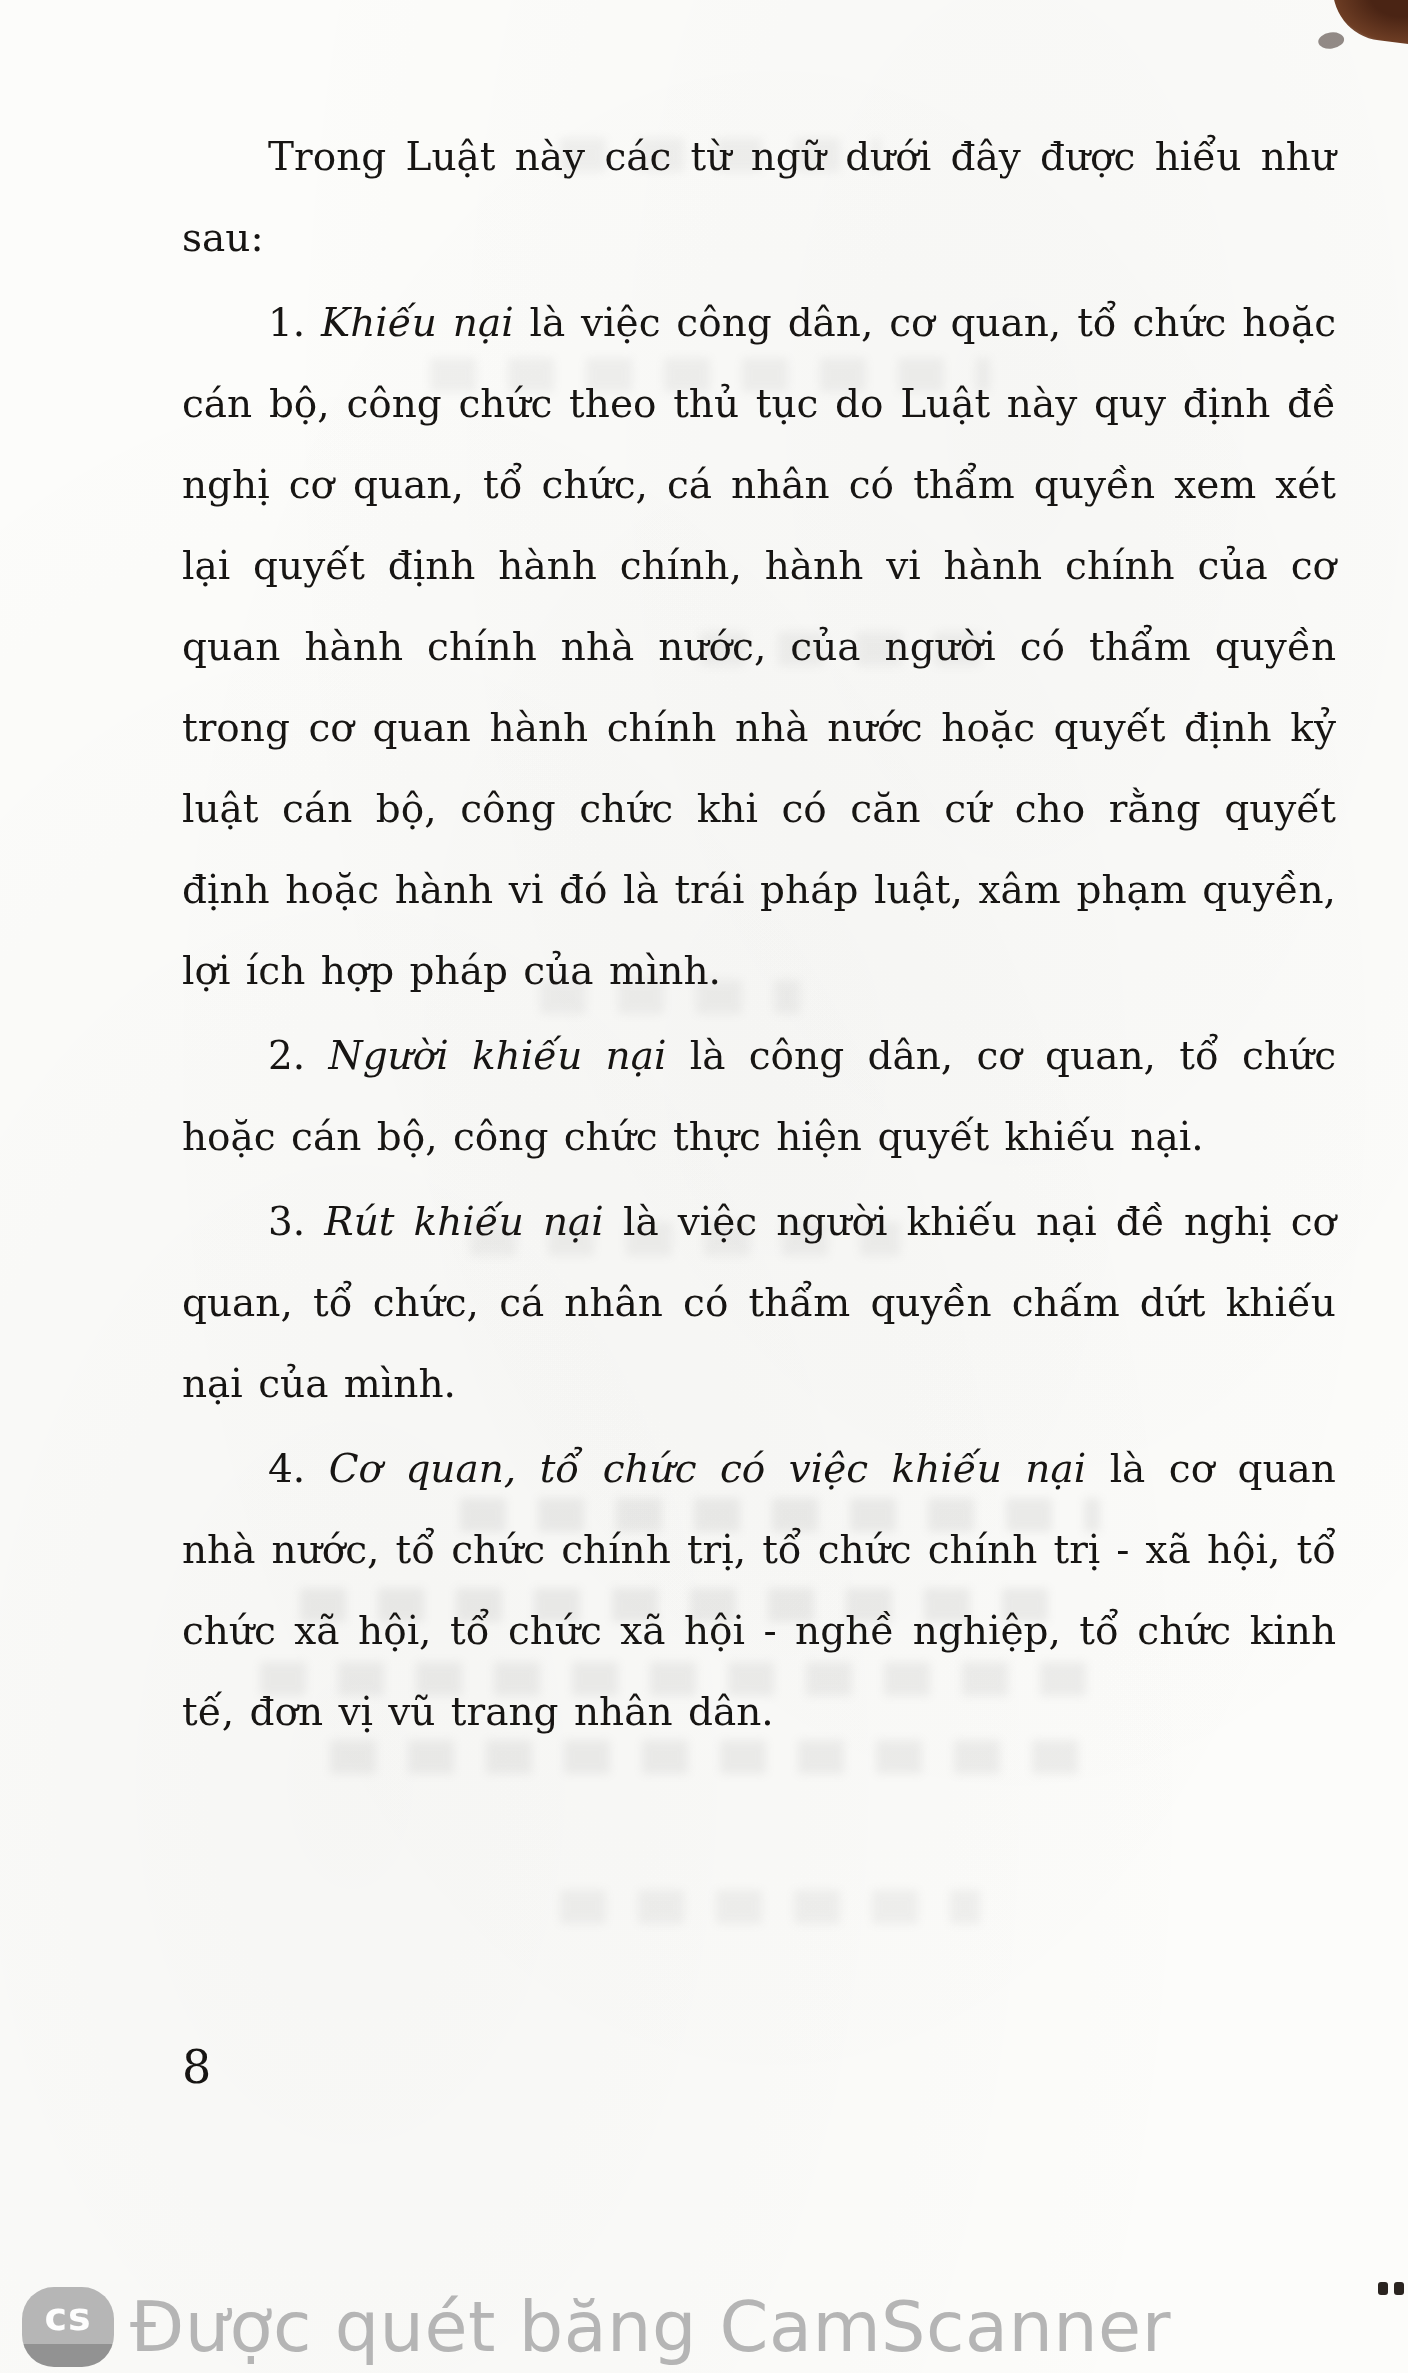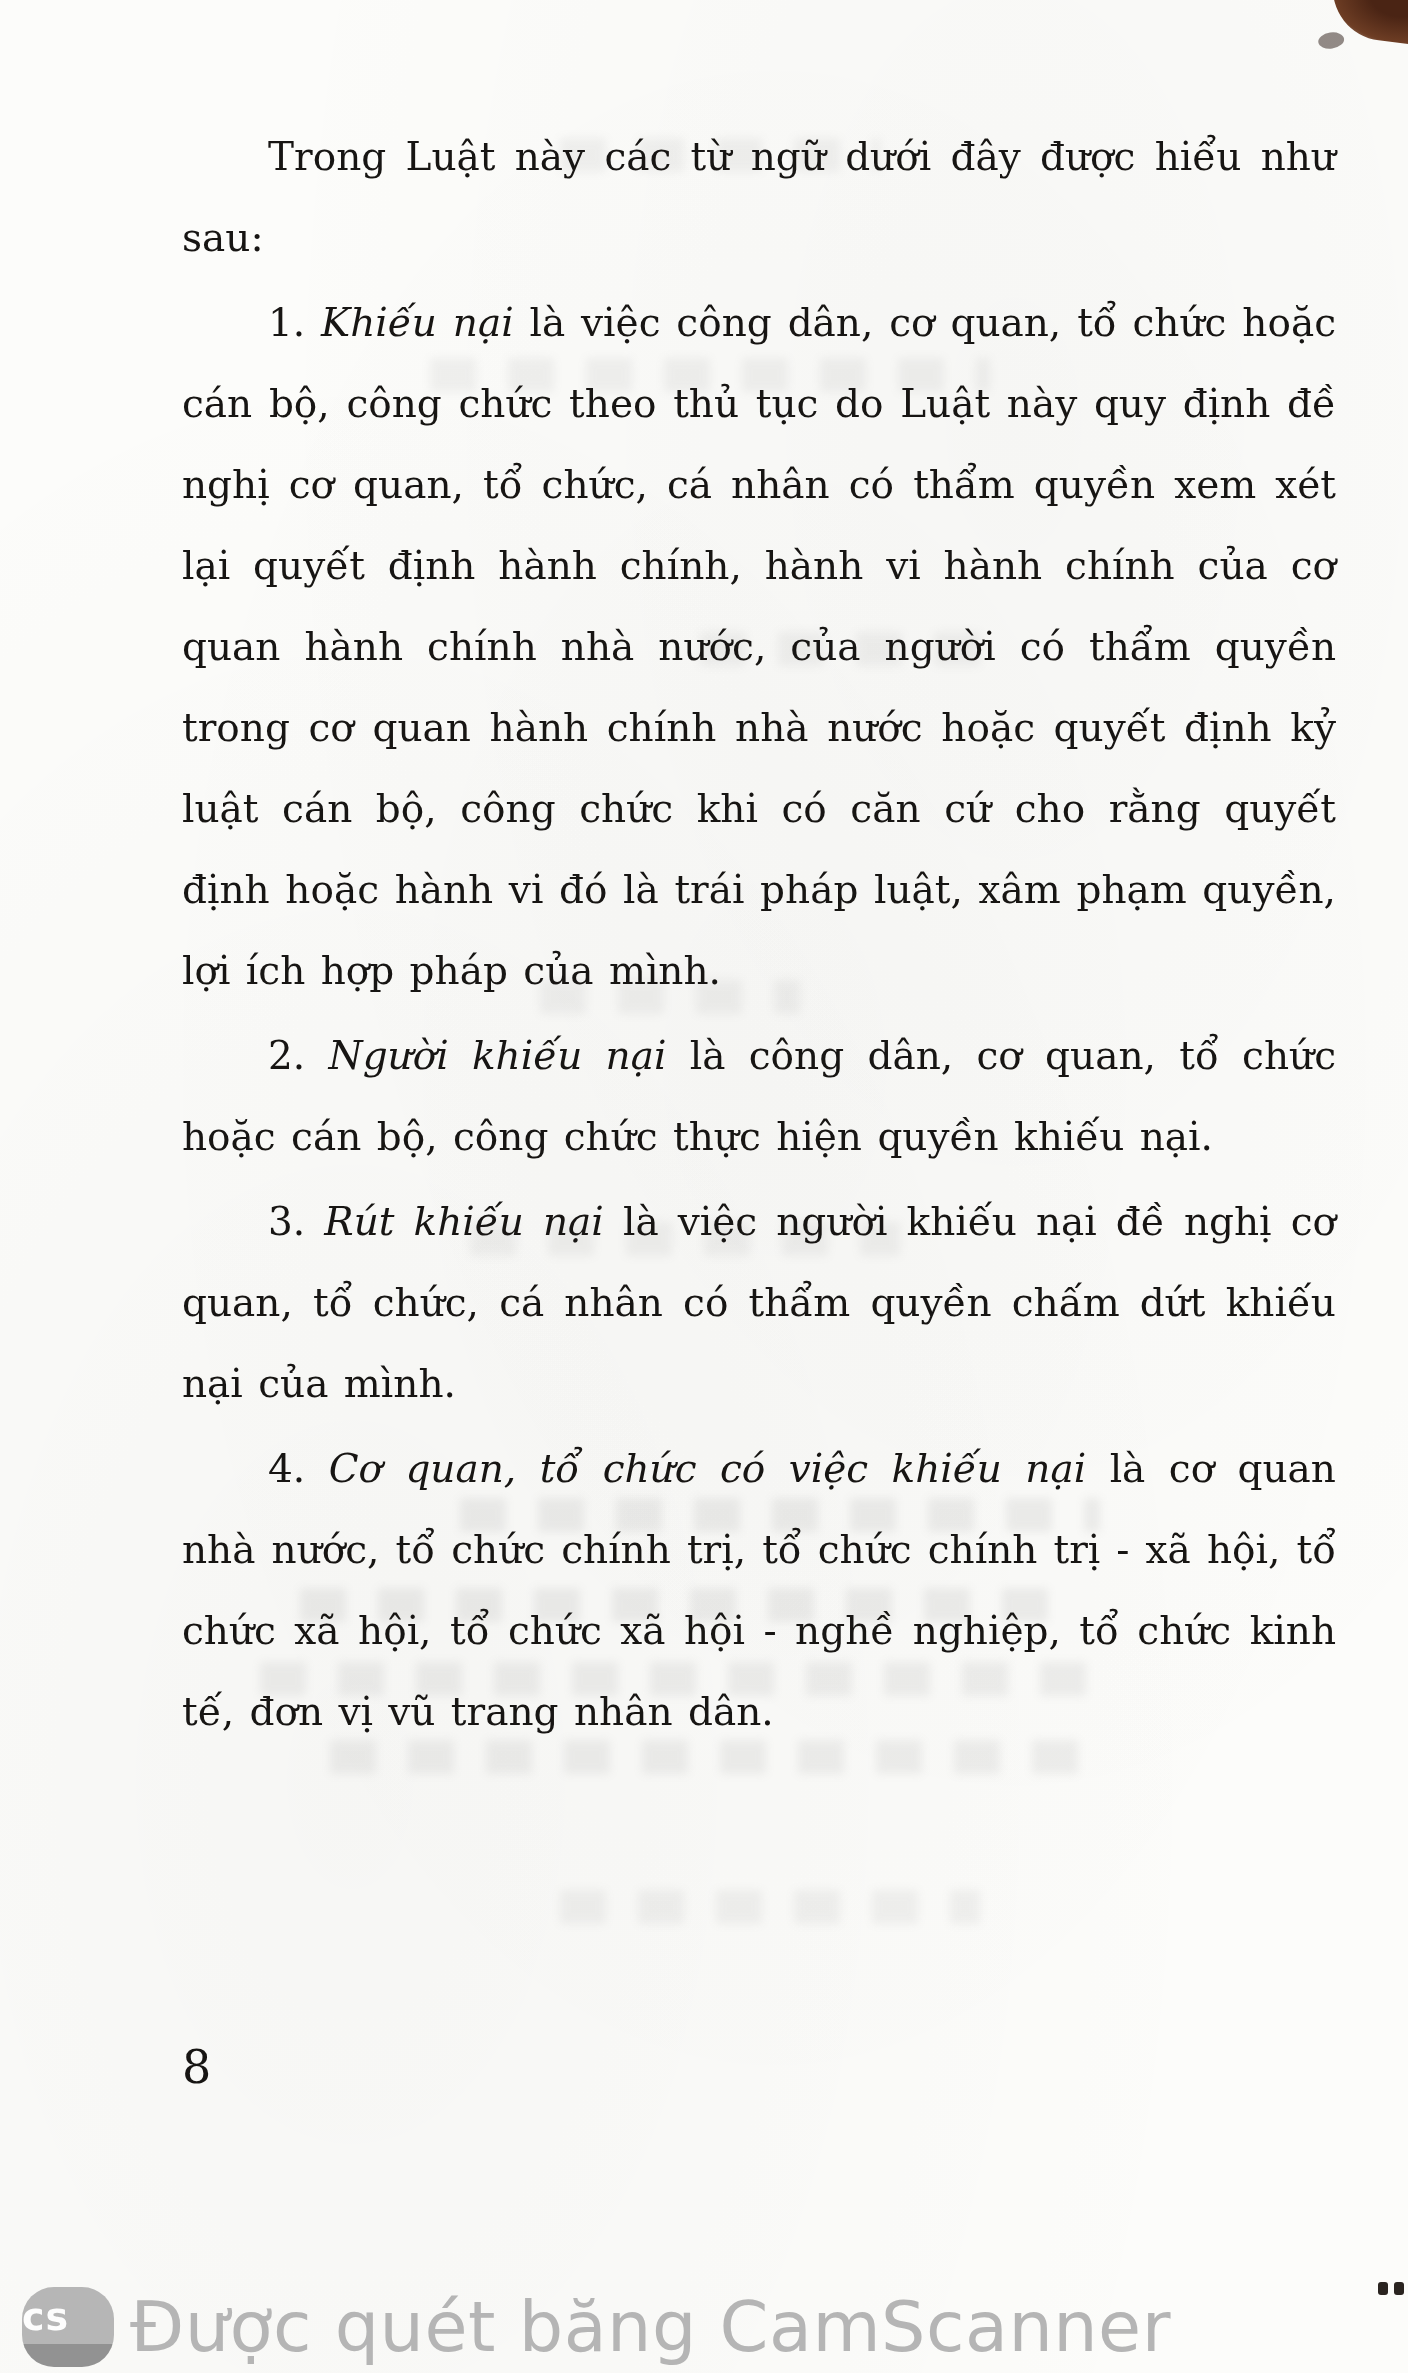--- a/index.html
+++ b/index.html
@@ -33,21 +33,21 @@
     position:absolute;left:182px;top:2040px;font-size:46px;
   }
   
   .footer{
     position:absolute;left:22px;top:2286px;
     display:flex;align-items:center;gap:16px;
   }
   .cs-logo{
     width:92px;height:80px;border-radius:32px;
     background:linear-gradient(#b6b6b6 0 71%, #929292 71% 100%);
-    display:flex;align-items:center;
+    display:flex;align-items:center;justify-content:center;
     padding-bottom:20px;box-sizing:border-box;
   }
   .cs-logo span{
     color:#fdfdfd;font-family:"DejaVu Sans","Liberation Sans",sans-serif;
     font-weight:bold;font-size:38px;letter-spacing:1px;
   }
   .wm-text{
     font-family:"DejaVu Sans","Liberation Sans",sans-serif;
     font-size:70px;color:#b5b5b5;letter-spacing:0.5px;white-space:nowrap;
   }
@@ -96,21 +96,21 @@
   <div class="ghost g8"></div>
   <div class="ghost g9"></div>
   <div class="ghost g10"></div>
 
   <div class="content">
 
     <p class="para">Trong Luật này các từ ngữ dưới đây được hiểu như sau:</p>
 
     <p class="para"><span>1. </span><span class="term">Khiếu nại</span><span> là việc công dân, cơ quan, tổ chức hoặc cán bộ, công chức theo thủ tục do Luật này quy định đề nghị cơ quan, tổ chức, cá nhân có thẩm quyền xem xét lại quyết định hành chính, hành vi hành chính của cơ quan hành chính nhà nước, của người có thẩm quyền trong cơ quan hành chính nhà nước hoặc quyết định kỷ luật cán bộ, công chức khi có căn cứ cho rằng quyết định hoặc hành vi đó là trái pháp luật, xâm phạm quyền, lợi ích hợp pháp của mình.</span></p>
 
-    <p class="para"><span>2. </span><span class="term">Người khiếu nại</span><span> là công dân, cơ quan, tổ chức hoặc cán bộ, công chức thực hiện quyền khiếu nại.</span></p>
+    <p class="para"><span>2. </span><span class="term">Người khiếu nại</span><span> là công dân, cơ quan, tổ chức hoặc cán bộ, công chức thực hiện quyết khiếu nại.</span></p>
 
     <p class="para"><span>3. </span><span class="term">Rút khiếu nại</span><span> là việc người khiếu nại đề nghị cơ quan, tổ chức, cá nhân có thẩm quyền chấm dứt khiếu nại của mình.</span></p>
 
     <p class="para"><span>4. </span><span class="term">Cơ quan, tổ chức có việc khiếu nại</span><span> là cơ quan nhà nước, tổ chức chính trị, tổ chức chính trị - xã hội, tổ chức xã hội, tổ chức xã hội - nghề nghiệp, tổ chức kinh tế, đơn vị vũ trang nhân dân.</span></p>
 
   </div>
 
   <div class="page-number">8</div>
 
   <div class="footer">

